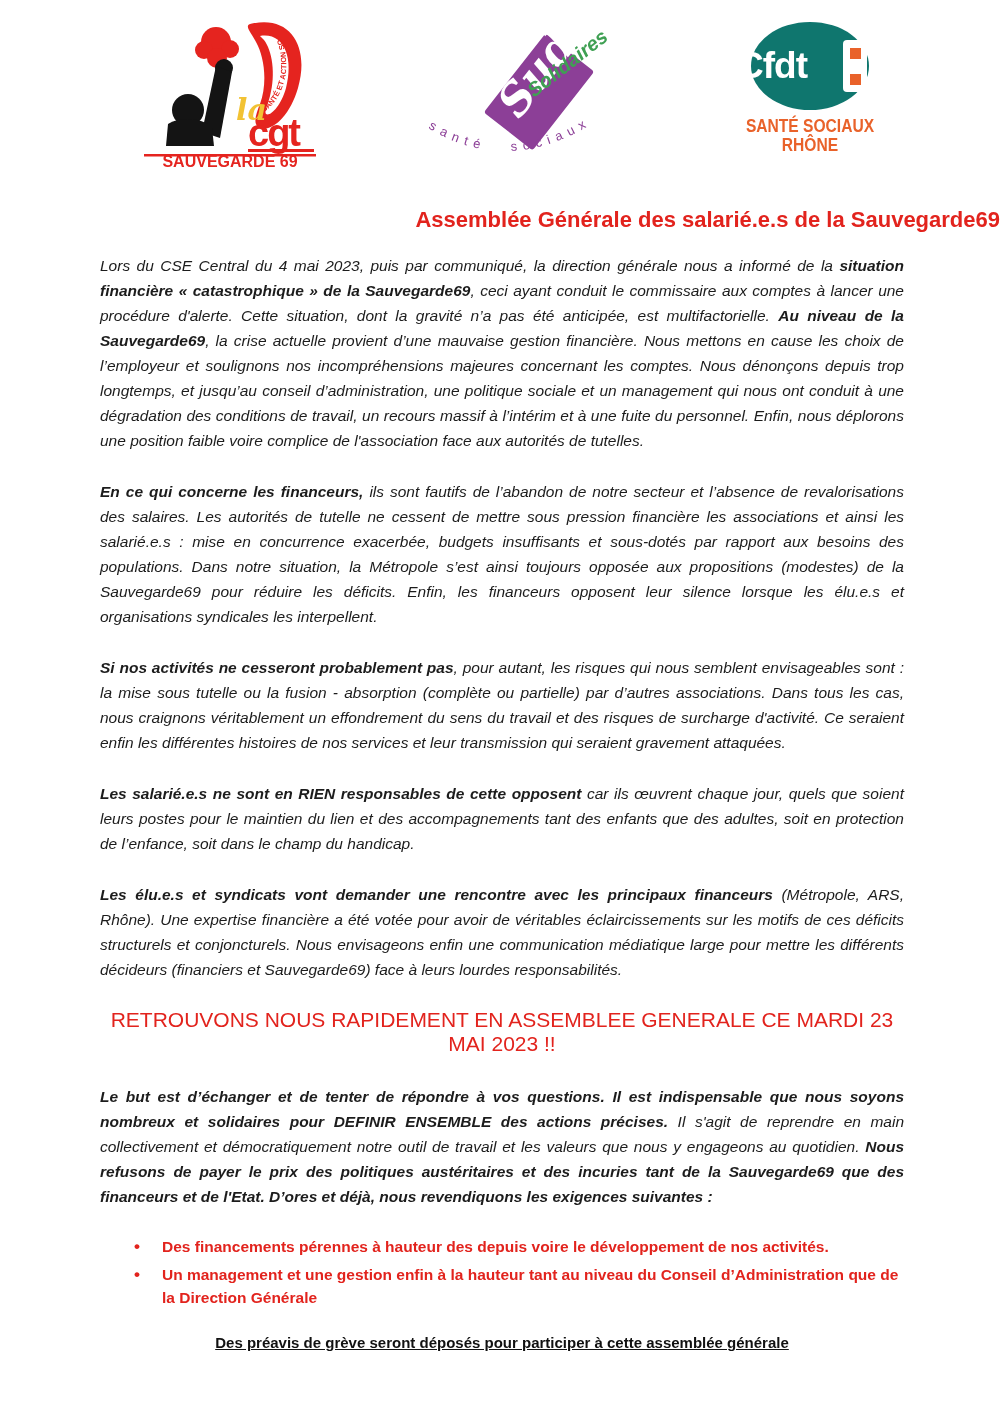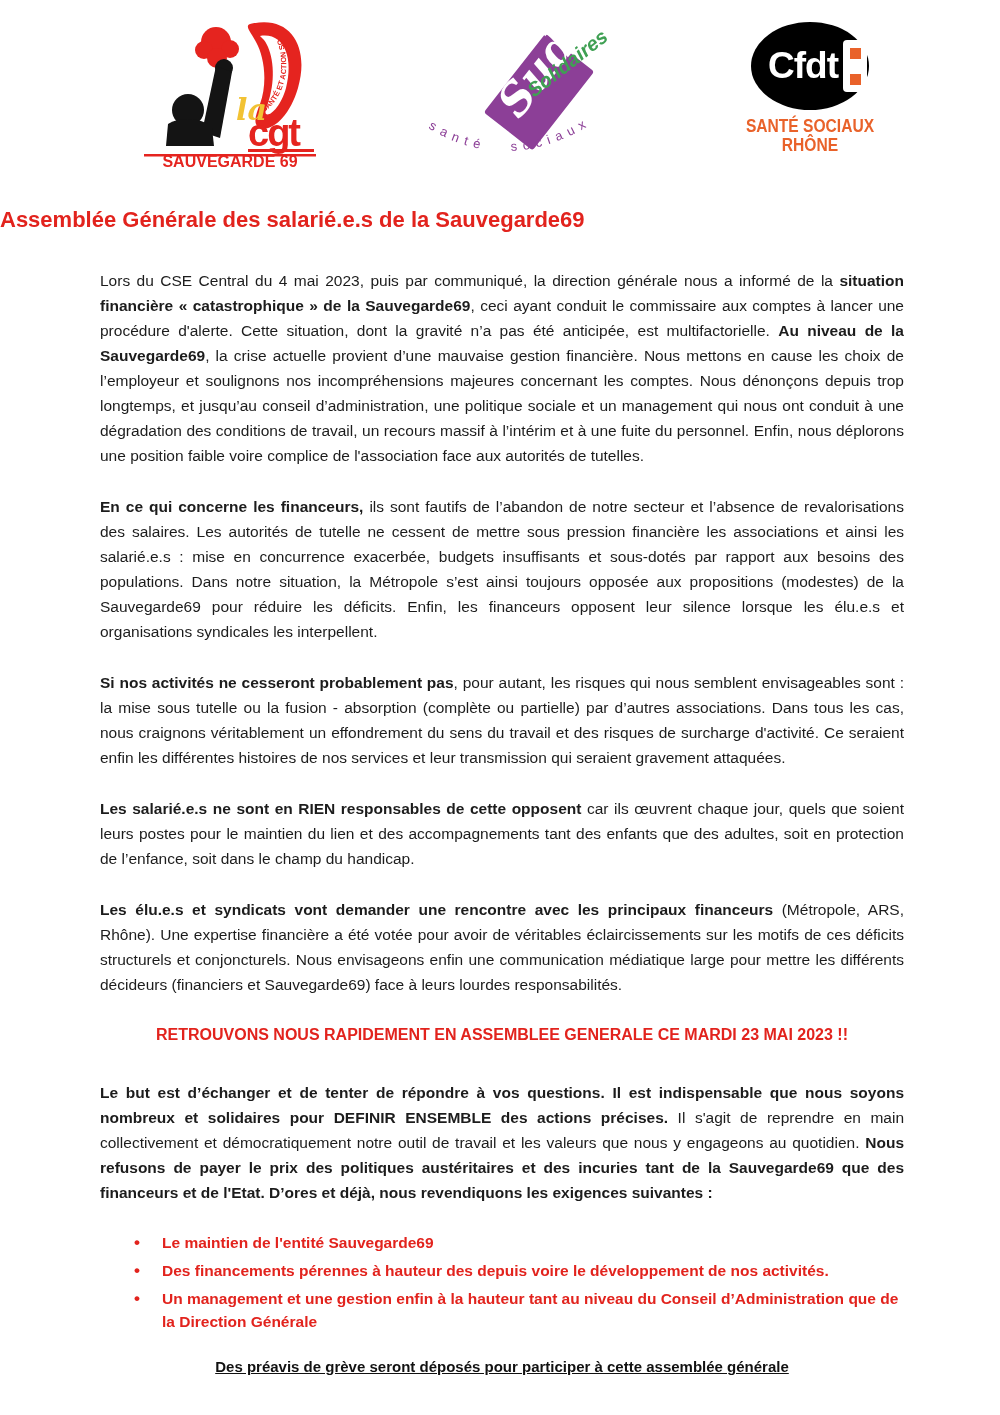--- a/index.html
+++ b/index.html
@@ -16,54 +16,54 @@
     padding:16px 100px 0 138px;height:176px;box-sizing:border-box;
   }
   .logo-block{position:relative;}
   .logo-cgt{width:190px;height:152px;}
   .logo-sud{width:205px;height:158px;margin-top:0px;}
   .logo-cfdt{width:180px;height:150px;margin-top:6px;text-align:center;}
 
   
   .cfdt-ellipse{
     position:relative;width:118px;height:88px;margin:0 auto;
-    background:#000000;border-radius:50%;
-    display:flex;align-items:center;justify-content:center;
+    background:#0f766e;border-radius:50%;
+    display:flex;align-items:center;
   }
   .cfdt-word{
     color:#ffffff;font-weight:bold;font-size:37px;letter-spacing:-1px;
     margin-left:-14px;
   }
   .cfdt-colon{
     position:absolute;right:2px;top:18px;width:24px;height:52px;background:#ffffff;
     display:flex;flex-direction:column;justify-content:space-around;align-items:center;
     border-radius:4px;
   }
   .cfdt-colon span{display:block;width:11px;height:11px;background:#e9622a;}
   .cfdt-caption{
     margin-top:6px;color:#e9622a;font-weight:bold;font-size:19px;line-height:19px;
     transform:scaleX(0.82);transform-origin:center top;white-space:nowrap;
   }
 
   
   .title{
-    margin-top:28px;text-align:left;color:#e2231d;font-weight:bold;
+    margin-top:28px;text-align:right;color:#e2231d;font-weight:bold;
     font-size:22px;line-height:31px;letter-spacing:0px;
   }
 
   
   .content{padding:0 96px 0 100px;}
-  .body-text{margin-top:33px;}
+  .body-text{margin-top:18px;font-style:italic;}
   .body-text p{
     font-size:15.5px;line-height:25px;text-align:justify;margin:0 0 26px 0;color:#1c1c1c;
   }
   .body-text b{font-weight:bold;}
 
   .callout{
-    text-align:center;color:#e2231d;font-weight:bold;font-size:16px;
+    text-align:center;color:#e2231d;font-weight:normal;font-size:21px;
     margin:4px 0 28px 0;line-height:24px;
   }
 
   ul.demands{
     list-style:none;margin:6px 0 20px 0;padding:0 0 0 34px;
   }
   ul.demands li{
     position:relative;color:#e2231d;font-weight:bold;font-size:15.5px;
     line-height:23px;padding:0 0 5px 28px;text-align:left;
   }
@@ -163,21 +163,20 @@
         <p><b>Les élu.e.s et syndicats vont demander une rencontre avec les principaux financeurs</b><span> (Métropole, ARS, Rhône). Une expertise financière a été votée pour avoir de véritables éclaircissements sur les motifs de ces déficits structurels et conjoncturels. Nous envisageons enfin une communication médiatique large pour mettre les différents décideurs (financiers et Sauvegarde69) face à leurs lourdes responsabilités.</span></p>
       </div>
 
     <div class="callout">RETROUVONS NOUS RAPIDEMENT EN ASSEMBLEE GENERALE CE MARDI 23 MAI 2023 !!</div>
 
     <div class="body-text">
         <p><b>Le but est d’échanger et de tenter de répondre à vos questions. Il est indispensable que nous soyons nombreux et solidaires pour DEFINIR ENSEMBLE des actions précises.</b><span> Il s'agit de reprendre en main collectivement et démocratiquement notre outil de travail et les valeurs que nous y engageons au quotidien. </span><b>Nous refusons de payer le prix des politiques austéritaires et des incuries tant de la Sauvegarde69 que des financeurs et de l'Etat. D’ores et déjà, nous revendiquons les exigences suivantes :</b></p>
       </div>
 
     <ul class="demands">
-        <li>Le maintien de l'entité Sauvegarde69</li>
         <li>Des financements pérennes à hauteur des depuis voire le développement de nos activités.</li>
         <li>Un management et une gestion enfin à la hauteur tant au niveau du Conseil d’Administration que de la Direction Générale</li>
       </ul>
 
     <div class="footer-notice">Des préavis de grève seront déposés pour participer à cette assemblée générale</div>
   </div>
 
 </div>
 
 </body></html>

